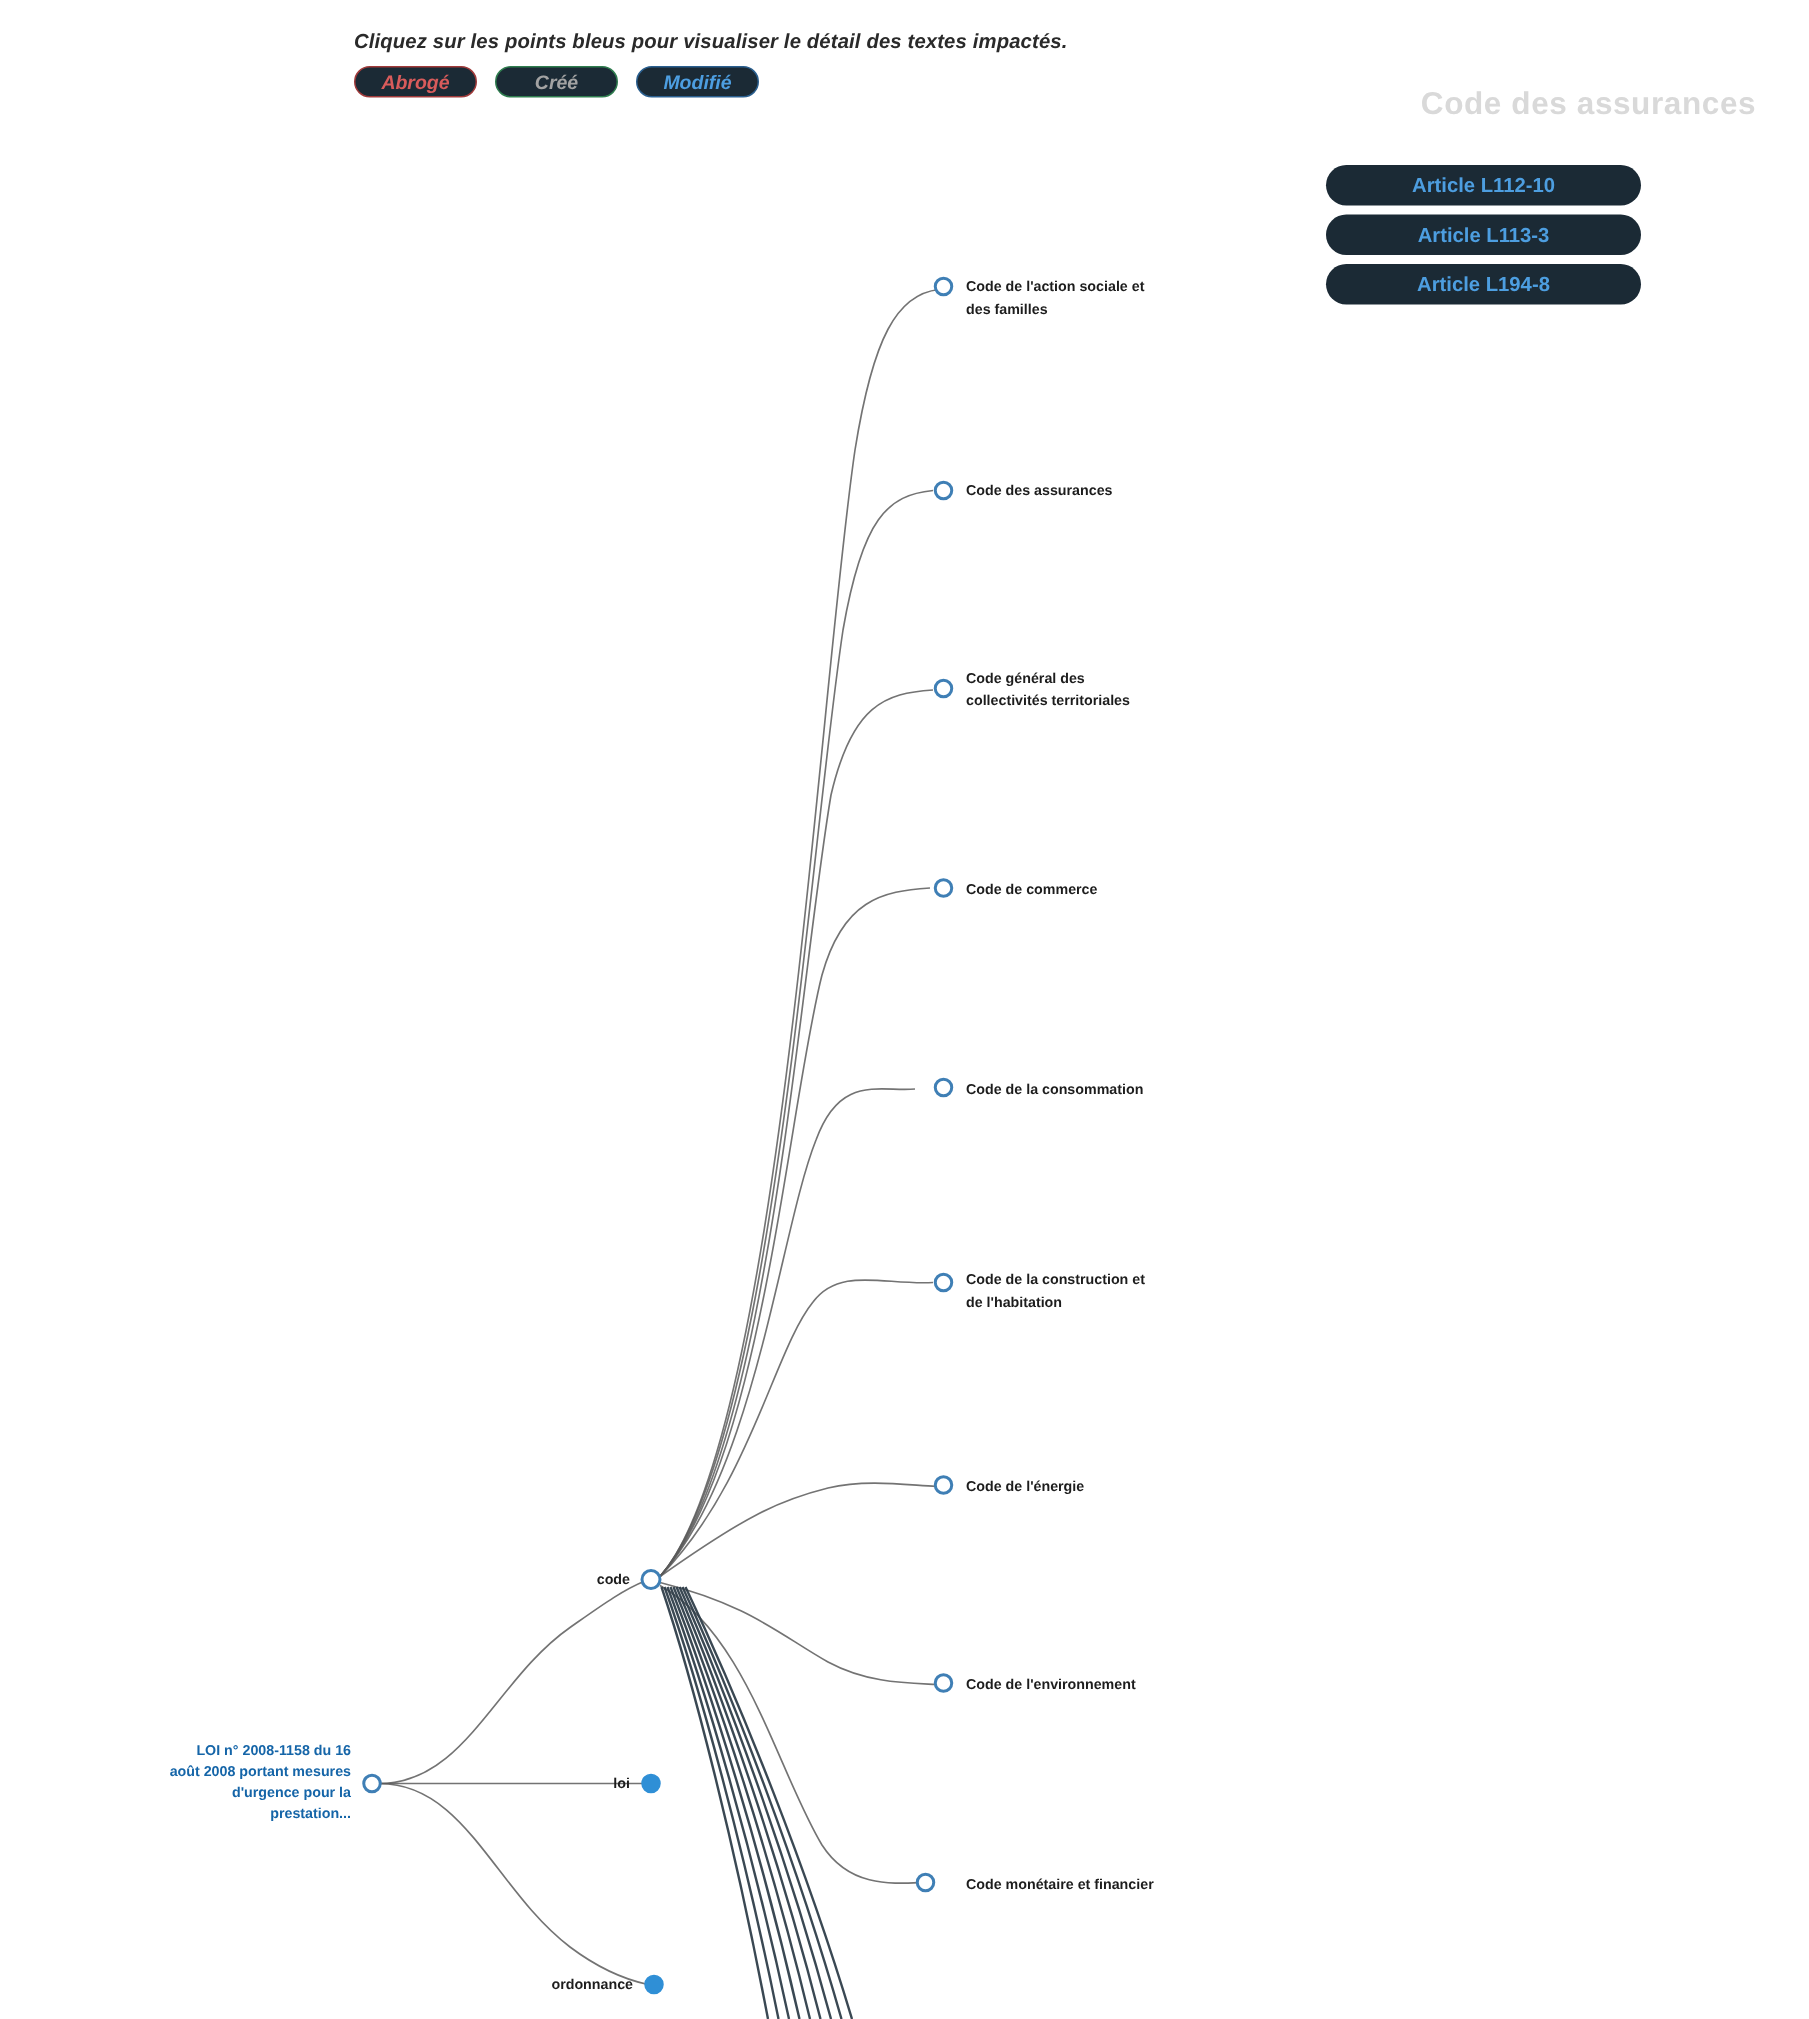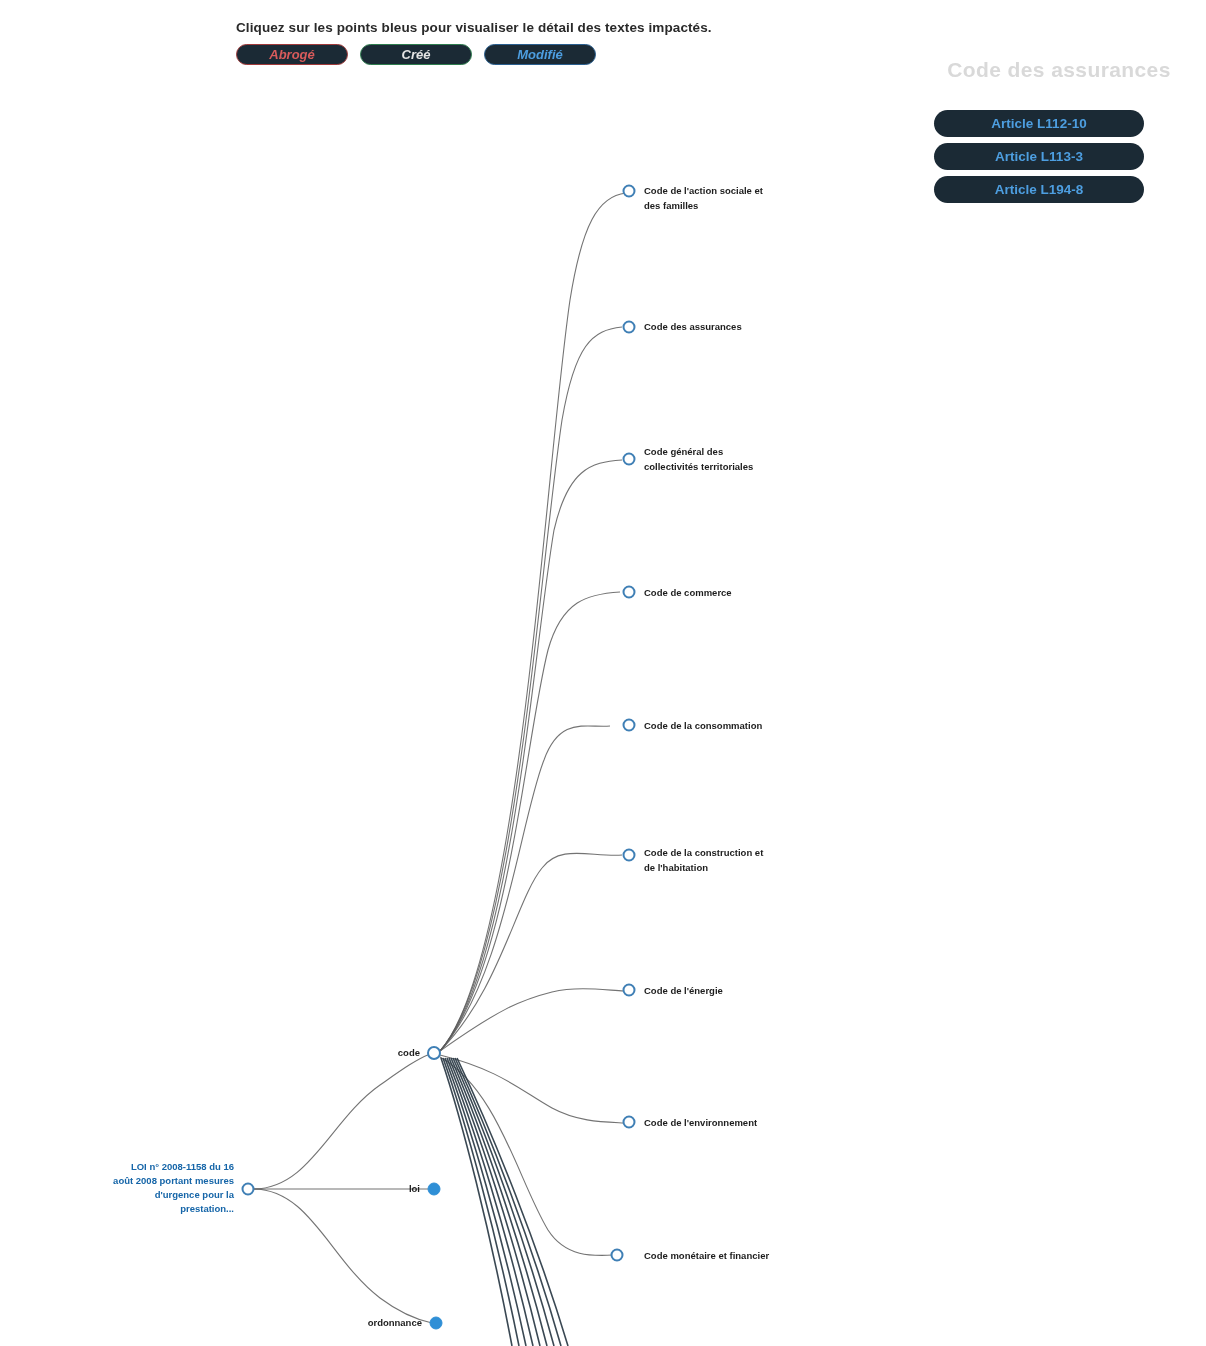--- a/index.html
+++ b/index.html
@@ -15,64 +15,65 @@
     position: relative;
     width: 1206px;
     height: 1346px;
   }
   
   .legend-hint {
     position: absolute;
     left: 236px;
     top: 20px;
     font-size: 13.5px;
+    font-style: italic;
     font-weight: bold;
     color: #2a2a2a;
     letter-spacing: 0.1px;
     white-space: nowrap;
   }
   .legend-row {
     position: absolute;
     left: 236px;
     top: 44px;
     display: flex;
     gap: 12px;
   }
   .legend-pill {
-    width: 112px;
+    width: 82px;
     height: 21px;
     border-radius: 11px;
     background: #1b2a35;
     display: flex;
     align-items: center;
     justify-content: center;
     font-size: 13px;
     font-style: italic;
     font-weight: bold;
     box-sizing: border-box;
   }
   .legend-pill.abroge { border: 1.5px solid #a03a3a; color: #d85b5b; }
-  .legend-pill.cree   { border: 1.5px solid #2f7d4f; color: #e5e5e5; }
+  .legend-pill.cree   { border: 1.5px solid #2f7d4f; color: #a3a3a3; }
   .legend-pill.modifie{ border: 1.5px solid #2a5f8f; color: #4d9ee0; text-align: right; }
 
   
   .panel-title {
     position: absolute;
     left: 934px;
     top: 58px;
     width: 250px;
     font-size: 21px;
     font-weight: bold;
     color: #d9d9d9;
     letter-spacing: 0.4px;
     text-align: center;
   }
   .panel-list {
     position: absolute;
-    left: 934px;
+    left: 884px;
     top: 110px;
     width: 210px;
     display: flex;
     flex-direction: column;
     gap: 6px;
   }
   .panel-item {
     height: 27px;
     border-radius: 14px;
     background: #1b2a35;

